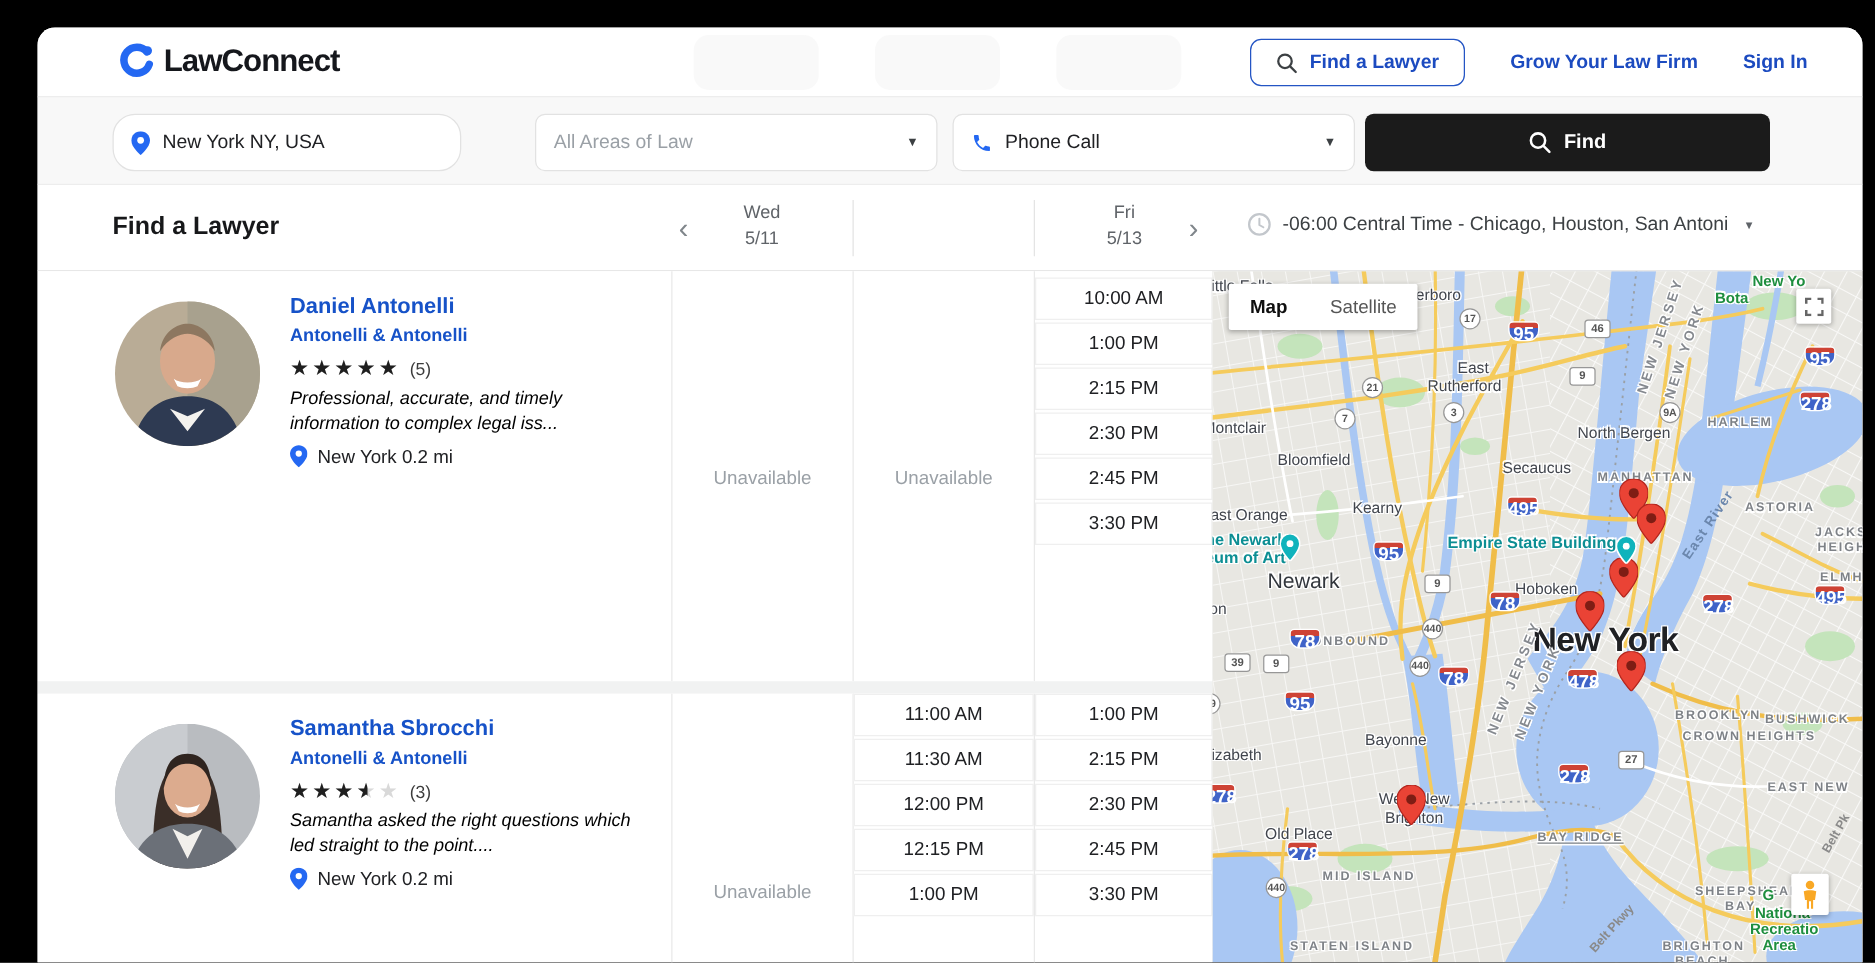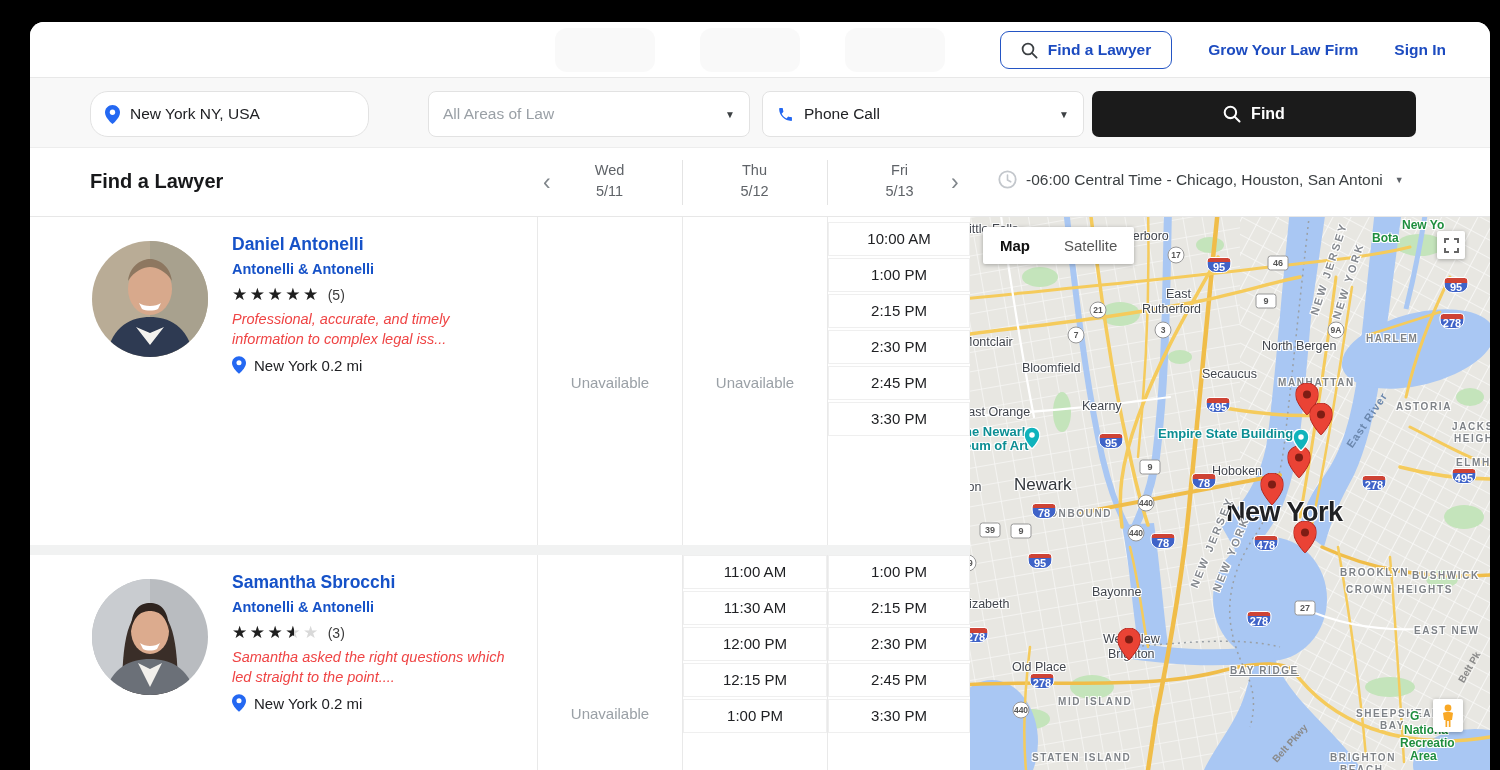--- a/index.html
+++ b/index.html
@@ -51,21 +51,21 @@
   .row2 { top:533px; height:330px; }
   .avatar { position:absolute; left:62px; top:24px; width:116px; height:116px; border-radius:50%; overflow:hidden; }
   .lw-info { position:absolute; left:202px; top:0; width:300px; }
   .lw-name { position:absolute; top:17px; font-size:17.5px; font-weight:600; color:#1652c8; cursor:pointer; white-space:nowrap; }
   .lw-firm { position:absolute; top:44px; font-size:14.5px; font-weight:600; color:#1652c8; cursor:pointer; white-space:nowrap; }
   .lw-rating { position:absolute; top:68px; display:flex; align-items:center; gap:7px; }
   .stars { position:relative; display:inline-block; font-size:17px; letter-spacing:2.5px; line-height:20px; color:#d9d9d9; }
   .st-fill { position:absolute; left:0; top:0; overflow:hidden; white-space:nowrap; color:#1f1f1f; }
   .st-base { color:#d9d9d9; }
   .rv-count { font-size:14px; color:#3c3c3c; }
-  .lw-review { position:absolute; top:92px; width:285px; font-size:14.5px; font-style:italic; color:#ef4444; line-height:20px; }
+  .lw-review { position:absolute; top:92px; width:285px; font-size:14.5px; font-style:italic; color:#000000; line-height:20px; }
   .lw-loc { position:absolute; top:139px; display:flex; align-items:center; gap:8px; font-size:15px; color:#202124; }
   .col { position:absolute; top:0; height:100%; border-left:1px solid #e9e9e9; }
   .col-0 { left:507px; width:145px; }
   .col-1 { left:652px; width:145px; }
   .col-2 { left:797px; width:143px; }
   .unavail { position:absolute; left:0; width:100%; text-align:center; font-size:15px; color:#9aa0a6; }
   .row1 .unavail { top:157px; }
   .row2 .unavail { top:150px; }
   .slots { position:absolute; left:0; top:0; width:100%; }
   .row1 .slots { padding-top:5px; }
@@ -82,21 +82,21 @@
   .ml-townlg{ font-size:17px;  color:#33373d; font-weight:500; }
   .ml-city  { font-size:27px;  color:#202124; font-weight:700; letter-spacing:-0.5px; }
   .ml-hood  { font-size:10px;  color:#7e8287; font-weight:700; letter-spacing:1.6px; }
   .ml-poi   { font-size:13px;  color:#0c8e93; font-weight:600; }
   .ml-green { font-size:12px;  color:#1e8e3e; font-weight:600; }
   .ml-state { font-size:11px;  color:#85898f; font-weight:600; letter-spacing:2.5px; }
   .ml-water { font-size:11px;  color:#6b87ad; font-weight:600; letter-spacing:1px; text-shadow:none; }
   .ml-road  { font-size:10px;  color:#8a8a8a; font-weight:600; text-shadow:none; }
   .sh { position:absolute; text-align:center; transform:translate(-50%,-50%); }
   .sh-i { width:25px; height:16px; background:linear-gradient(180deg,#ce4335 0,#ce4335 4.5px,#3f63c8 4.5px);
-          border:1px solid #fff; border-radius:4px 4px 9px 9px; color:#fff; font-size:11px; font-weight:700; line-height:19px; }
+          border:1px solid #fff; border-radius:4px 4px 9px 9px; color:#fff; font-size:15px; font-weight:700; line-height:19px; }
   .sh-u { width:21px; height:15px; background:#fff; border:1.5px solid #979797; border-radius:3px;
           color:#555; font-size:9px; font-weight:700; line-height:12px; }
   .sh-s { width:17px; height:17px; background:#fff; border:1.5px solid #979797; border-radius:50%;
           color:#555; font-size:8.5px; font-weight:700; line-height:14px; }
   .pin { position:absolute; transform:translate(-50%,-100%); line-height:0; }
   .map-controls { position:absolute; left:13px; top:10px; height:37px; background:#fff; border-radius:2px;
                   box-shadow:0 1px 4px rgba(0,0,0,.3); display:flex; align-items:center; }
   .map-btn { padding:0 17px; font-size:15px; line-height:37px; cursor:pointer;text-align:right; }
   .map-btn.sel { font-weight:700; color:#0f0f0f; }
   .map-btn.uns { color:#565656; }
@@ -108,20 +108,29 @@
 </head>
 <body>
 
 <div id="stage">
   <div id="page">
 
     <div class="navbar">
       <div class="ghost" style="left:525px"></div>
       <div class="ghost" style="left:670px"></div>
       <div class="ghost" style="left:815px"></div>
+      <div class="brand">
+        <span style="line-height:0">
+          <svg width="30" height="30" viewBox="0 0 30 30">
+            <path d="M23.5 7.5 A10.4 10.4 0 1 0 25.4 17.5" fill="none" stroke="#2468f2" stroke-width="6" stroke-linecap="round"></path>
+            <circle cx="24" cy="6.6" r="3.6" fill="#2468f2"></circle>
+          </svg>
+        </span>
+        <span class="brand-text">LawConnect</span>
+      </div>
       <div class="nav-right">
         <div class="nav-find-btn">
           <span style="line-height:0">
             <svg width="17" height="17" viewBox="0 0 17 17">
                 <circle cx="7" cy="7" r="5.4" fill="none" stroke="#3c4043" stroke-width="1.8"></circle>
                 <line x1="11.3" y1="11.3" x2="15.6" y2="15.6" stroke="#3c4043" stroke-width="1.8" stroke-linecap="round"></line>
               </svg>
           </span>
           <span>Find a Lawyer</span>
         </div>
@@ -165,24 +174,20 @@
     </div>
 
     <div class="results-header">
       <div class="rh-title">Find a Lawyer</div>
       <div class="chev" style="left:513px">‹</div>
       <div class="day-col" style="left:507px">
         <div>Wed</div>
         <div>5/11</div>
       </div>
       <div class="day-div" style="left:652px"></div>
-      <div class="day-col" style="left:652px">
-        <div>Thu</div>
-        <div>5/12</div>
-      </div>
       <div class="day-div" style="left:797px"></div>
       <div class="day-col" style="left:797px">
         <div>Fri</div>
         <div>5/13</div>
       </div>
       <div class="chev" style="left:921px">›</div>
       <div class="tz">
         <span style="line-height:0">
           <svg width="19" height="19" viewBox="0 0 19 19">
               <circle cx="9.5" cy="9.5" r="8.2" fill="none" stroke="#c3c7cc" stroke-width="1.8"></circle>
@@ -388,21 +393,21 @@
           <div class="ml ml-town" style="left: 146px; top: 12px;">Teterboro</div>
           <div class="ml ml-town" style="left: 196px; top: 70px;">East</div>
           <div class="ml ml-town" style="left: 172px; top: 85px;">Rutherford</div>
           <div class="ml ml-town" style="left: -8px; top: 118px;">Montclair</div>
           <div class="ml ml-town" style="left: 52px; top: 144px;">Bloomfield</div>
           <div class="ml ml-town" style="left: 232px; top: 150px;">Secaucus</div>
           <div class="ml ml-town" style="left: 292px; top: 122px;">North Bergen</div>
           <div class="ml ml-town" style="left: -10px; top: 188px;">East Orange</div>
           <div class="ml ml-town" style="left: 112px; top: 182px;">Kearny</div>
           <div class="ml ml-town" style="left: 242px; top: 247px;">Hoboken</div>
-          <div class="ml ml-townlg" style="left: 44px; top: 258px;">Newark</div>
+          <div class="ml ml-townlg" style="left: 44px; top: 238px;">Newark</div>
           <div class="ml ml-town" style="left: -6px; top: 263px;">ton</div>
           <div class="ml ml-town" style="left: 122px; top: 368px;">Bayonne</div>
           <div class="ml ml-town" style="left: -12px; top: 380px;">Elizabeth</div>
           <div class="ml ml-town" style="left: 133px; top: 415px;">West New</div>
           <div class="ml ml-town" style="left: 138px; top: 430px;">Brighton</div>
           <div class="ml ml-town" style="left: 42px; top: 443px;">Old Place</div>
           <div class="ml ml-city" style="left: 256px; top: 280px;">New York</div>
           <div class="ml ml-hood" style="left: 396px; top: 116px;">HARLEM</div>
           <div class="ml ml-hood" style="left: 308px; top: 160px;">MANHATTAN</div>
           <div class="ml ml-hood" style="left: 426px; top: 184px;">ASTORIA</div>

